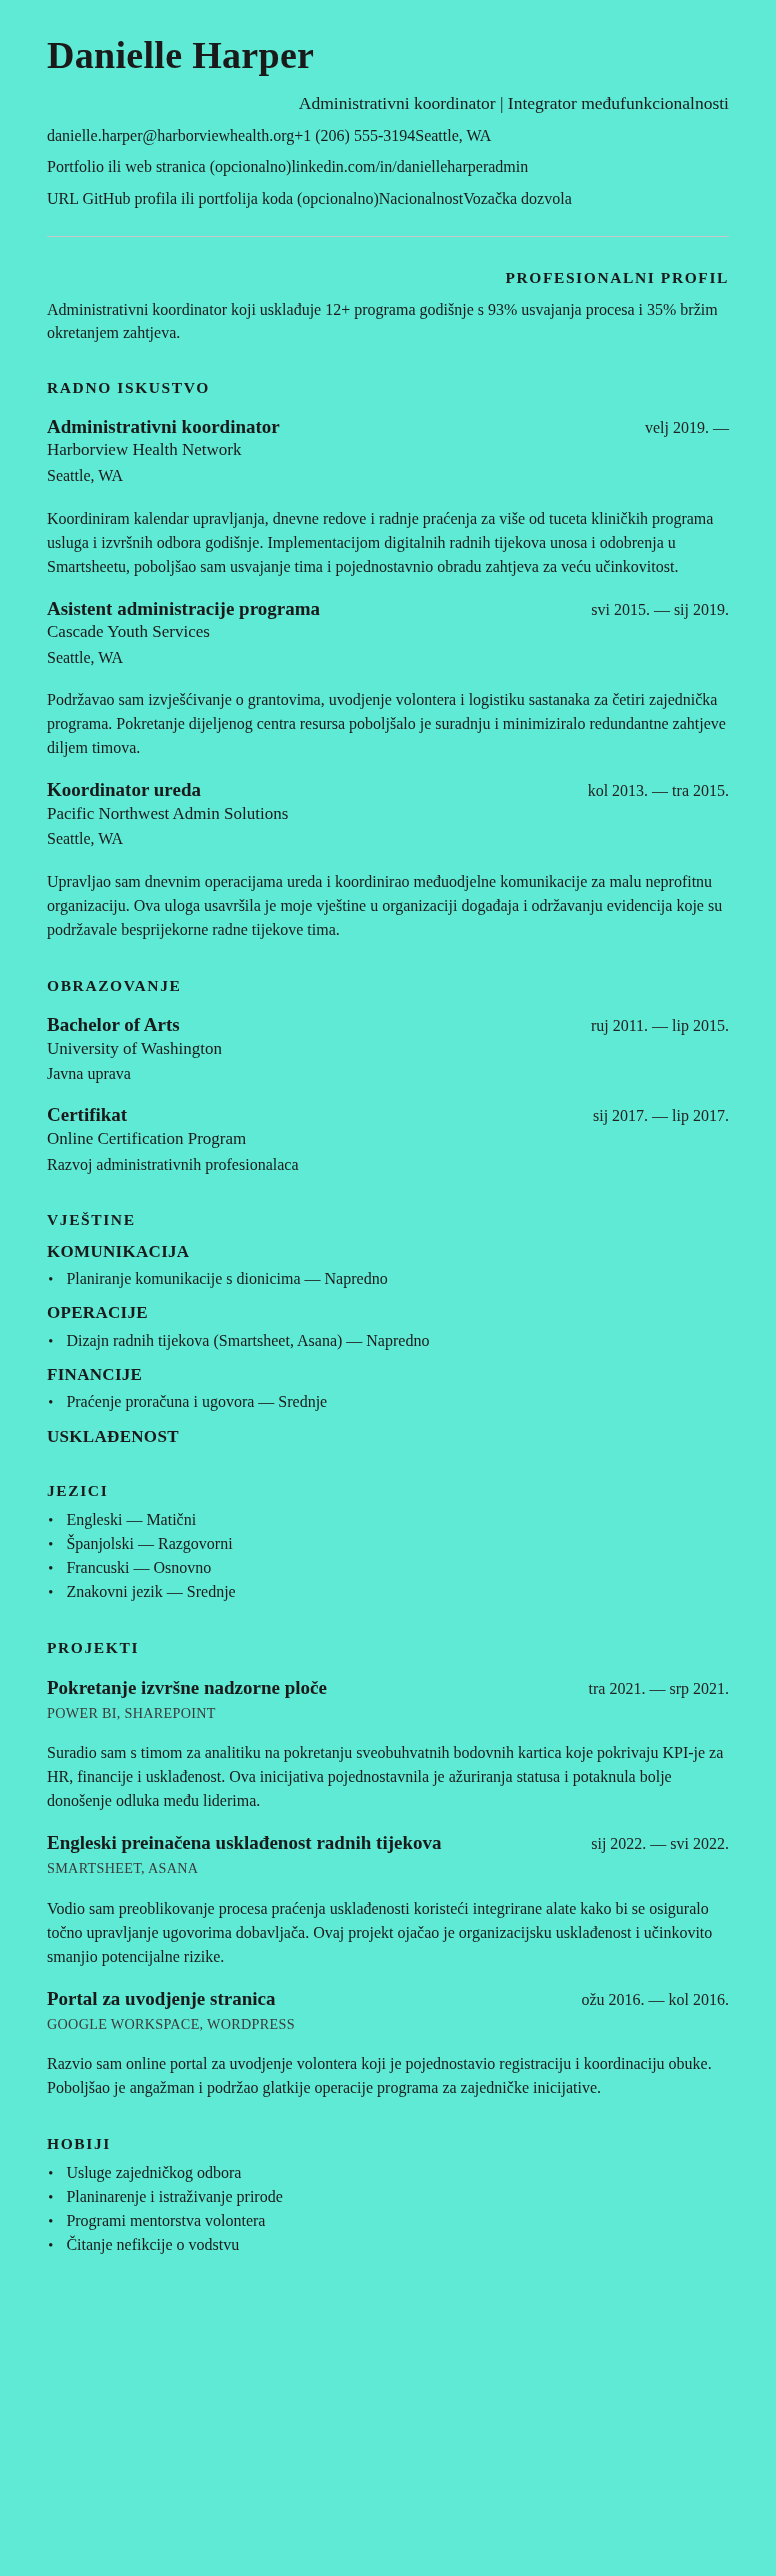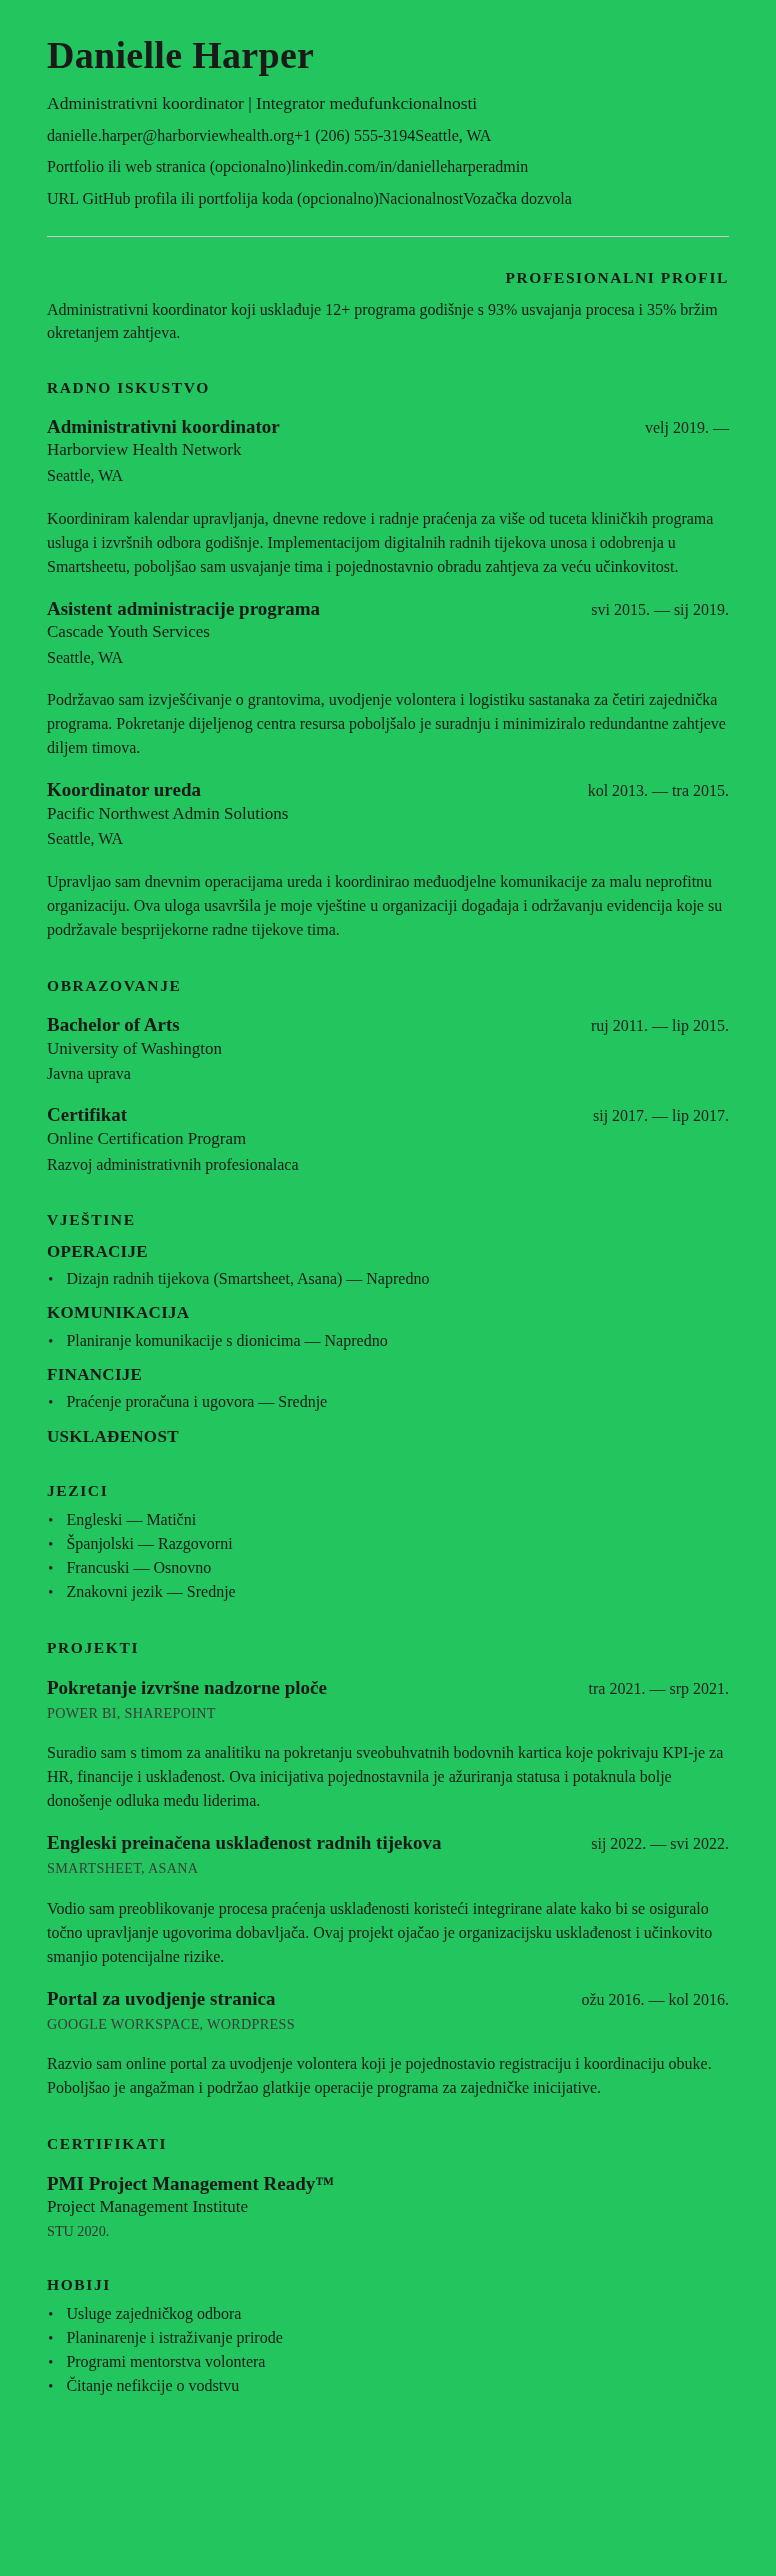--- a/index.html
+++ b/index.html
@@ -1,23 +1,23 @@
 <!DOCTYPE html>
 <html style="font-size:10.4px"><head>
 <meta charset="utf-8">
 <style>
   html, body { margin:0; padding:0; background:#ffffff; }
   .page {
     width:776px; min-height:2576px; box-sizing:border-box;
     padding:35px 47px 32px 47px;
     font-family:"Liberation Serif","DejaVu Serif",serif;
-    color:#1a1a1a; background:#22c55e;
+    color:#1a1a1a; background:#5eead4;
   }
   .name { font-size:38px; line-height:41px; font-weight:700; margin:0; letter-spacing:0.3px; }
-  .subtitle { font-size:17.5px; line-height:22px; margin-top:15.5px; }
+  .subtitle { font-size:17.5px; line-height:22px; margin-top:15.5px;text-align:right; }
   .contact { margin-top:11.6px; }
   .contact-row { display:flex; font-size:16px; line-height:21px; margin-top:10.4px; flex-wrap:wrap; }
   .contact-row:first-child { margin-top:0; }
   .divider { border:none; border-top:1.3px solid #c8c8c8; margin:27px 0 0 0; }
   .section-title {
     font-size:15.5px; line-height:19.4px; font-weight:700;
     letter-spacing:1.6px; margin:34px 0 0 0; text-transform:uppercase;
   }
   .section-title.first { margin-top:31px;text-align:right; }
   .profile-text { font-size:16px; line-height:23px; margin:10.4px 0 0 0; }
@@ -129,29 +129,29 @@
       </div>
       <div class="entry-company">Online Certification Program</div>
       <div class="entry-location">Razvoj administrativnih profesionalaca</div>
     </div>
   </section>
 
   <section>
     <h2 class="section-title">VJEŠTINE</h2>
 
     <div class="group">
+      <h3 class="group-title">KOMUNIKACIJA</h3>
+      <ul class="blist">
+        <li>Planiranje komunikacije s dionicima — Napredno</li>
+      </ul>
+    </div>
+    <div class="group">
       <h3 class="group-title">OPERACIJE</h3>
       <ul class="blist">
         <li>Dizajn radnih tijekova (Smartsheet, Asana) — Napredno</li>
-      </ul>
-    </div>
-    <div class="group">
-      <h3 class="group-title">KOMUNIKACIJA</h3>
-      <ul class="blist">
-        <li>Planiranje komunikacije s dionicima — Napredno</li>
       </ul>
     </div>
     <div class="group">
       <h3 class="group-title">FINANCIJE</h3>
       <ul class="blist">
         <li>Praćenje proračuna i ugovora — Srednje</li>
       </ul>
     </div>
     <div class="group">
       <h3 class="group-title">USKLAĐENOST</h3>
@@ -192,30 +192,20 @@
     <div class="entry">
       <div class="entry-head">
         <h3 class="entry-title">Portal za uvodjenje stranica</h3>
         <span class="entry-dates">ožu 2016. — kol 2016.</span>
       </div>
       <div class="entry-tools">GOOGLE WORKSPACE, WORDPRESS</div>
       <p class="entry-desc">Razvio sam online portal za uvodjenje volontera koji je pojednostavio registraciju i koordinaciju obuke. Poboljšao je angažman i podržao glatkije operacije programa za zajedničke inicijative.</p>
     </div>
   </section>
 
-  <section>
-    <h2 class="section-title">CERTIFIKATI</h2>
-    <div class="entry">
-      <div class="entry-head">
-        <h3 class="entry-title">PMI Project Management Ready™</h3>
-      </div>
-      <div class="entry-company">Project Management Institute</div>
-      <div class="cert-date">STU 2020.</div>
-    </div>
-  </section>
 
   <section>
     <h2 class="section-title">HOBIJI</h2>
     <ul class="blist" style="margin-top:7.8px;">
       <li>Usluge zajedničkog odbora</li>
       <li>Planinarenje i istraživanje prirode</li>
       <li>Programi mentorstva volontera</li>
       <li>Čitanje nefikcije o vodstvu</li>
     </ul>
   </section>

